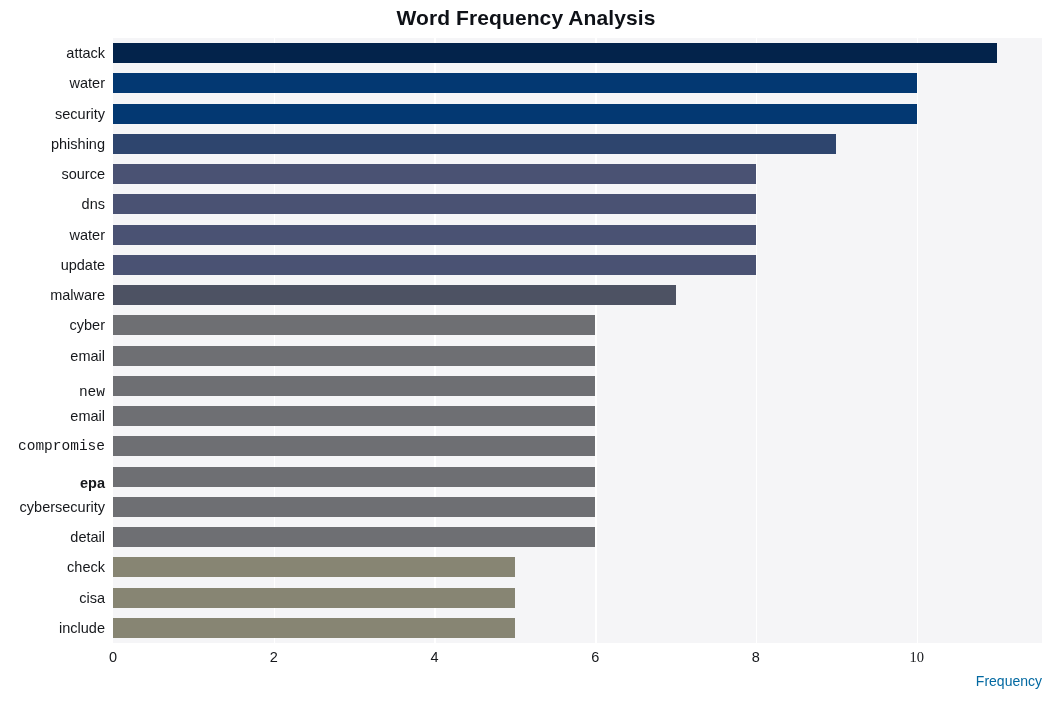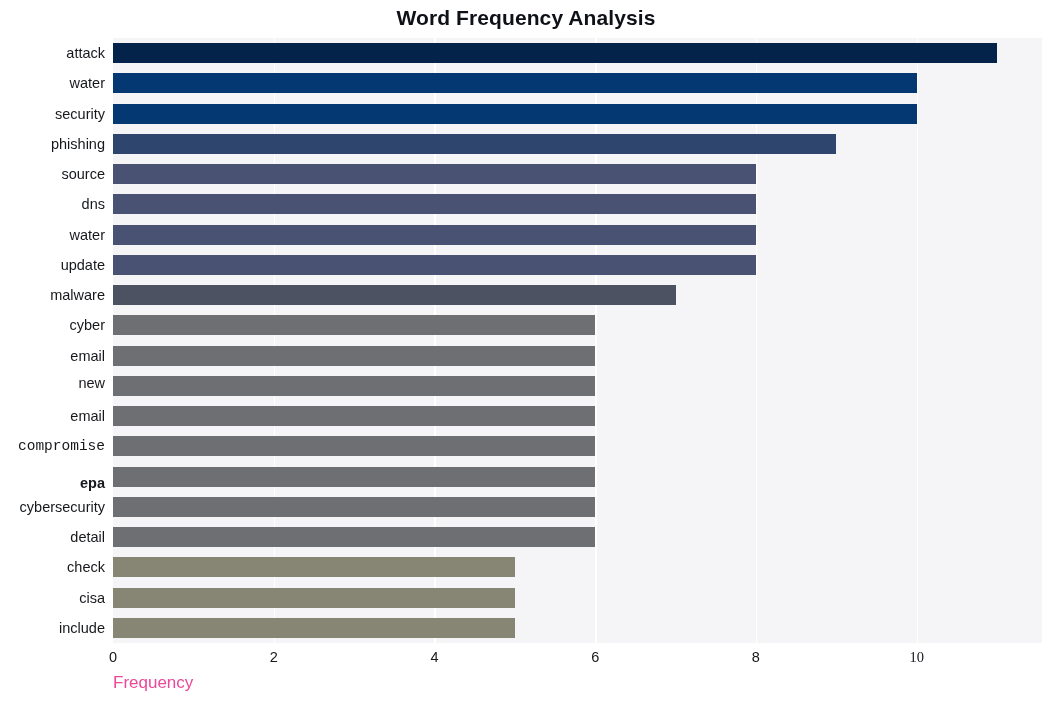--- a/index.html
+++ b/index.html
@@ -96,23 +96,23 @@
     font-size: 14.5px;
     color: #16181c;
     transform: translateX(-50%);
     white-space: nowrap;
   }
   #xaxis-label {
     position: absolute;
     left: 113px;
     top: 673px;
     width: 929px;
-    text-align: left;
-    font-size: 17px;
-    color: #ec4899;
+    text-align: right;
+    font-size: 14px;
+    color: #0369a1;
   }
 </style>
 </head>
 <body>
 
 <div id="figure">
 
   <div id="chart-title">Word Frequency Analysis</div>
 
   <div id="plot-area">
@@ -192,21 +192,21 @@
       <div class="ylabel" style="top: 30.25px; height: 30.25px; line-height: 30.25px;">water</div>
       <div class="ylabel" style="top: 60.5px; height: 30.25px; line-height: 30.25px;">security</div>
       <div class="ylabel" style="top: 90.75px; height: 30.25px; line-height: 30.25px; text-align: right;">phishing</div>
       <div class="ylabel" style="top: 121px; height: 30.25px; line-height: 30.25px;">source</div>
       <div class="ylabel" style="top: 151.25px; height: 30.25px; line-height: 30.25px; margin-left: 32px;">dns</div>
       <div class="ylabel" style="top: 181.5px; height: 30.25px; line-height: 30.25px;">water</div>
       <div class="ylabel" style="top: 211.75px; height: 30.25px; line-height: 30.25px;">update</div>
       <div class="ylabel" style="top: 242px; height: 30.25px; line-height: 30.25px;">malware</div>
       <div class="ylabel" style="top: 272.25px; height: 30.25px; line-height: 30.25px;">cyber</div>
       <div class="ylabel" style="top: 302.5px; height: 30.25px; line-height: 30.25px;">email</div>
-      <div class="ylabel" style="top: 330px; height: 30.25px; line-height: 30.25px;">new</div>
+      <div class="ylabel" style="top: 339px; height: 30.25px; line-height: 30.25px; font-family: Liberation Mono, monospace;">new</div>
       <div class="ylabel" style="top: 363px; height: 30.25px; line-height: 30.25px;">email</div>
       <div class="ylabel" style="top: 393.25px; height: 30.25px; line-height: 30.25px; font-family: Liberation Mono, monospace;">compromise</div>
       <div class="ylabel" style="top: 430px; height: 30.25px; line-height: 30.25px; font-weight: bold;">epa</div>
       <div class="ylabel" style="top: 453.75px; height: 30.25px; line-height: 30.25px;">cybersecurity</div>
       <div class="ylabel" style="top: 484px; height: 30.25px; line-height: 30.25px;">detail</div>
       <div class="ylabel" style="top: 514.25px; height: 30.25px; line-height: 30.25px;">check</div>
       <div class="ylabel" style="top: 544.5px; height: 30.25px; line-height: 30.25px;">cisa</div>
       <div class="ylabel" style="top: 574.75px; height: 30.25px; line-height: 30.25px;">include</div>
     </div>
 

